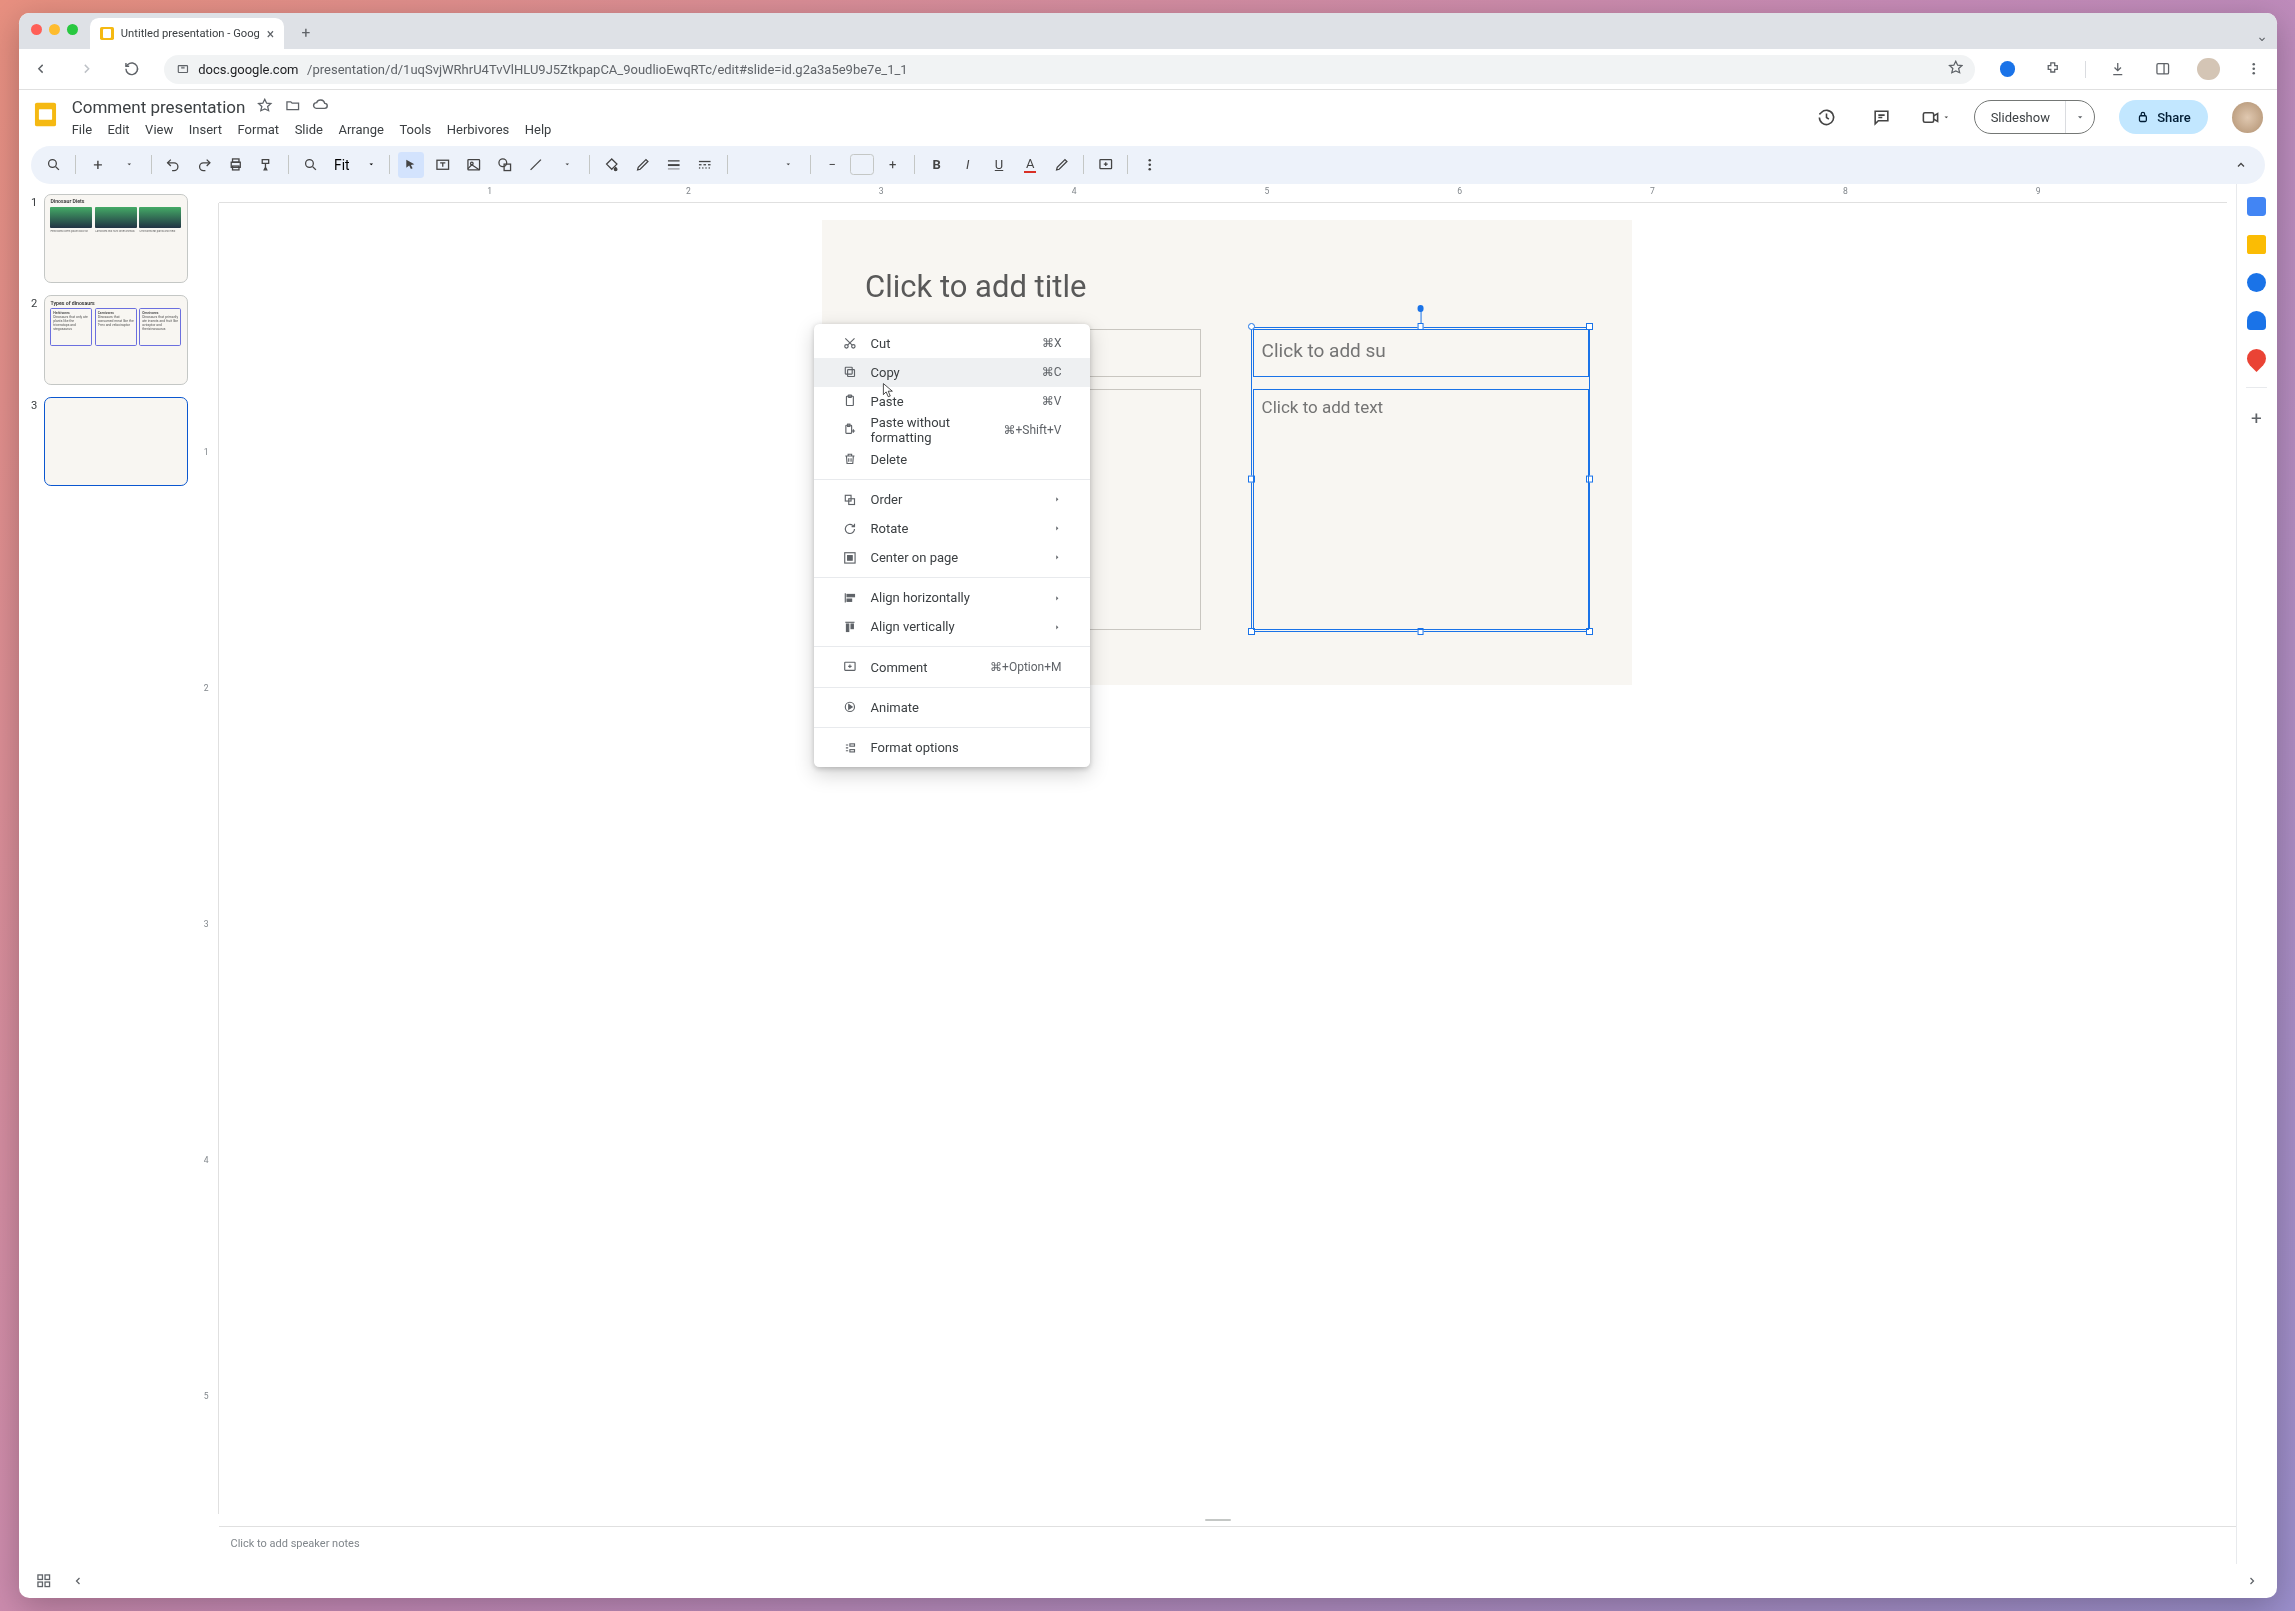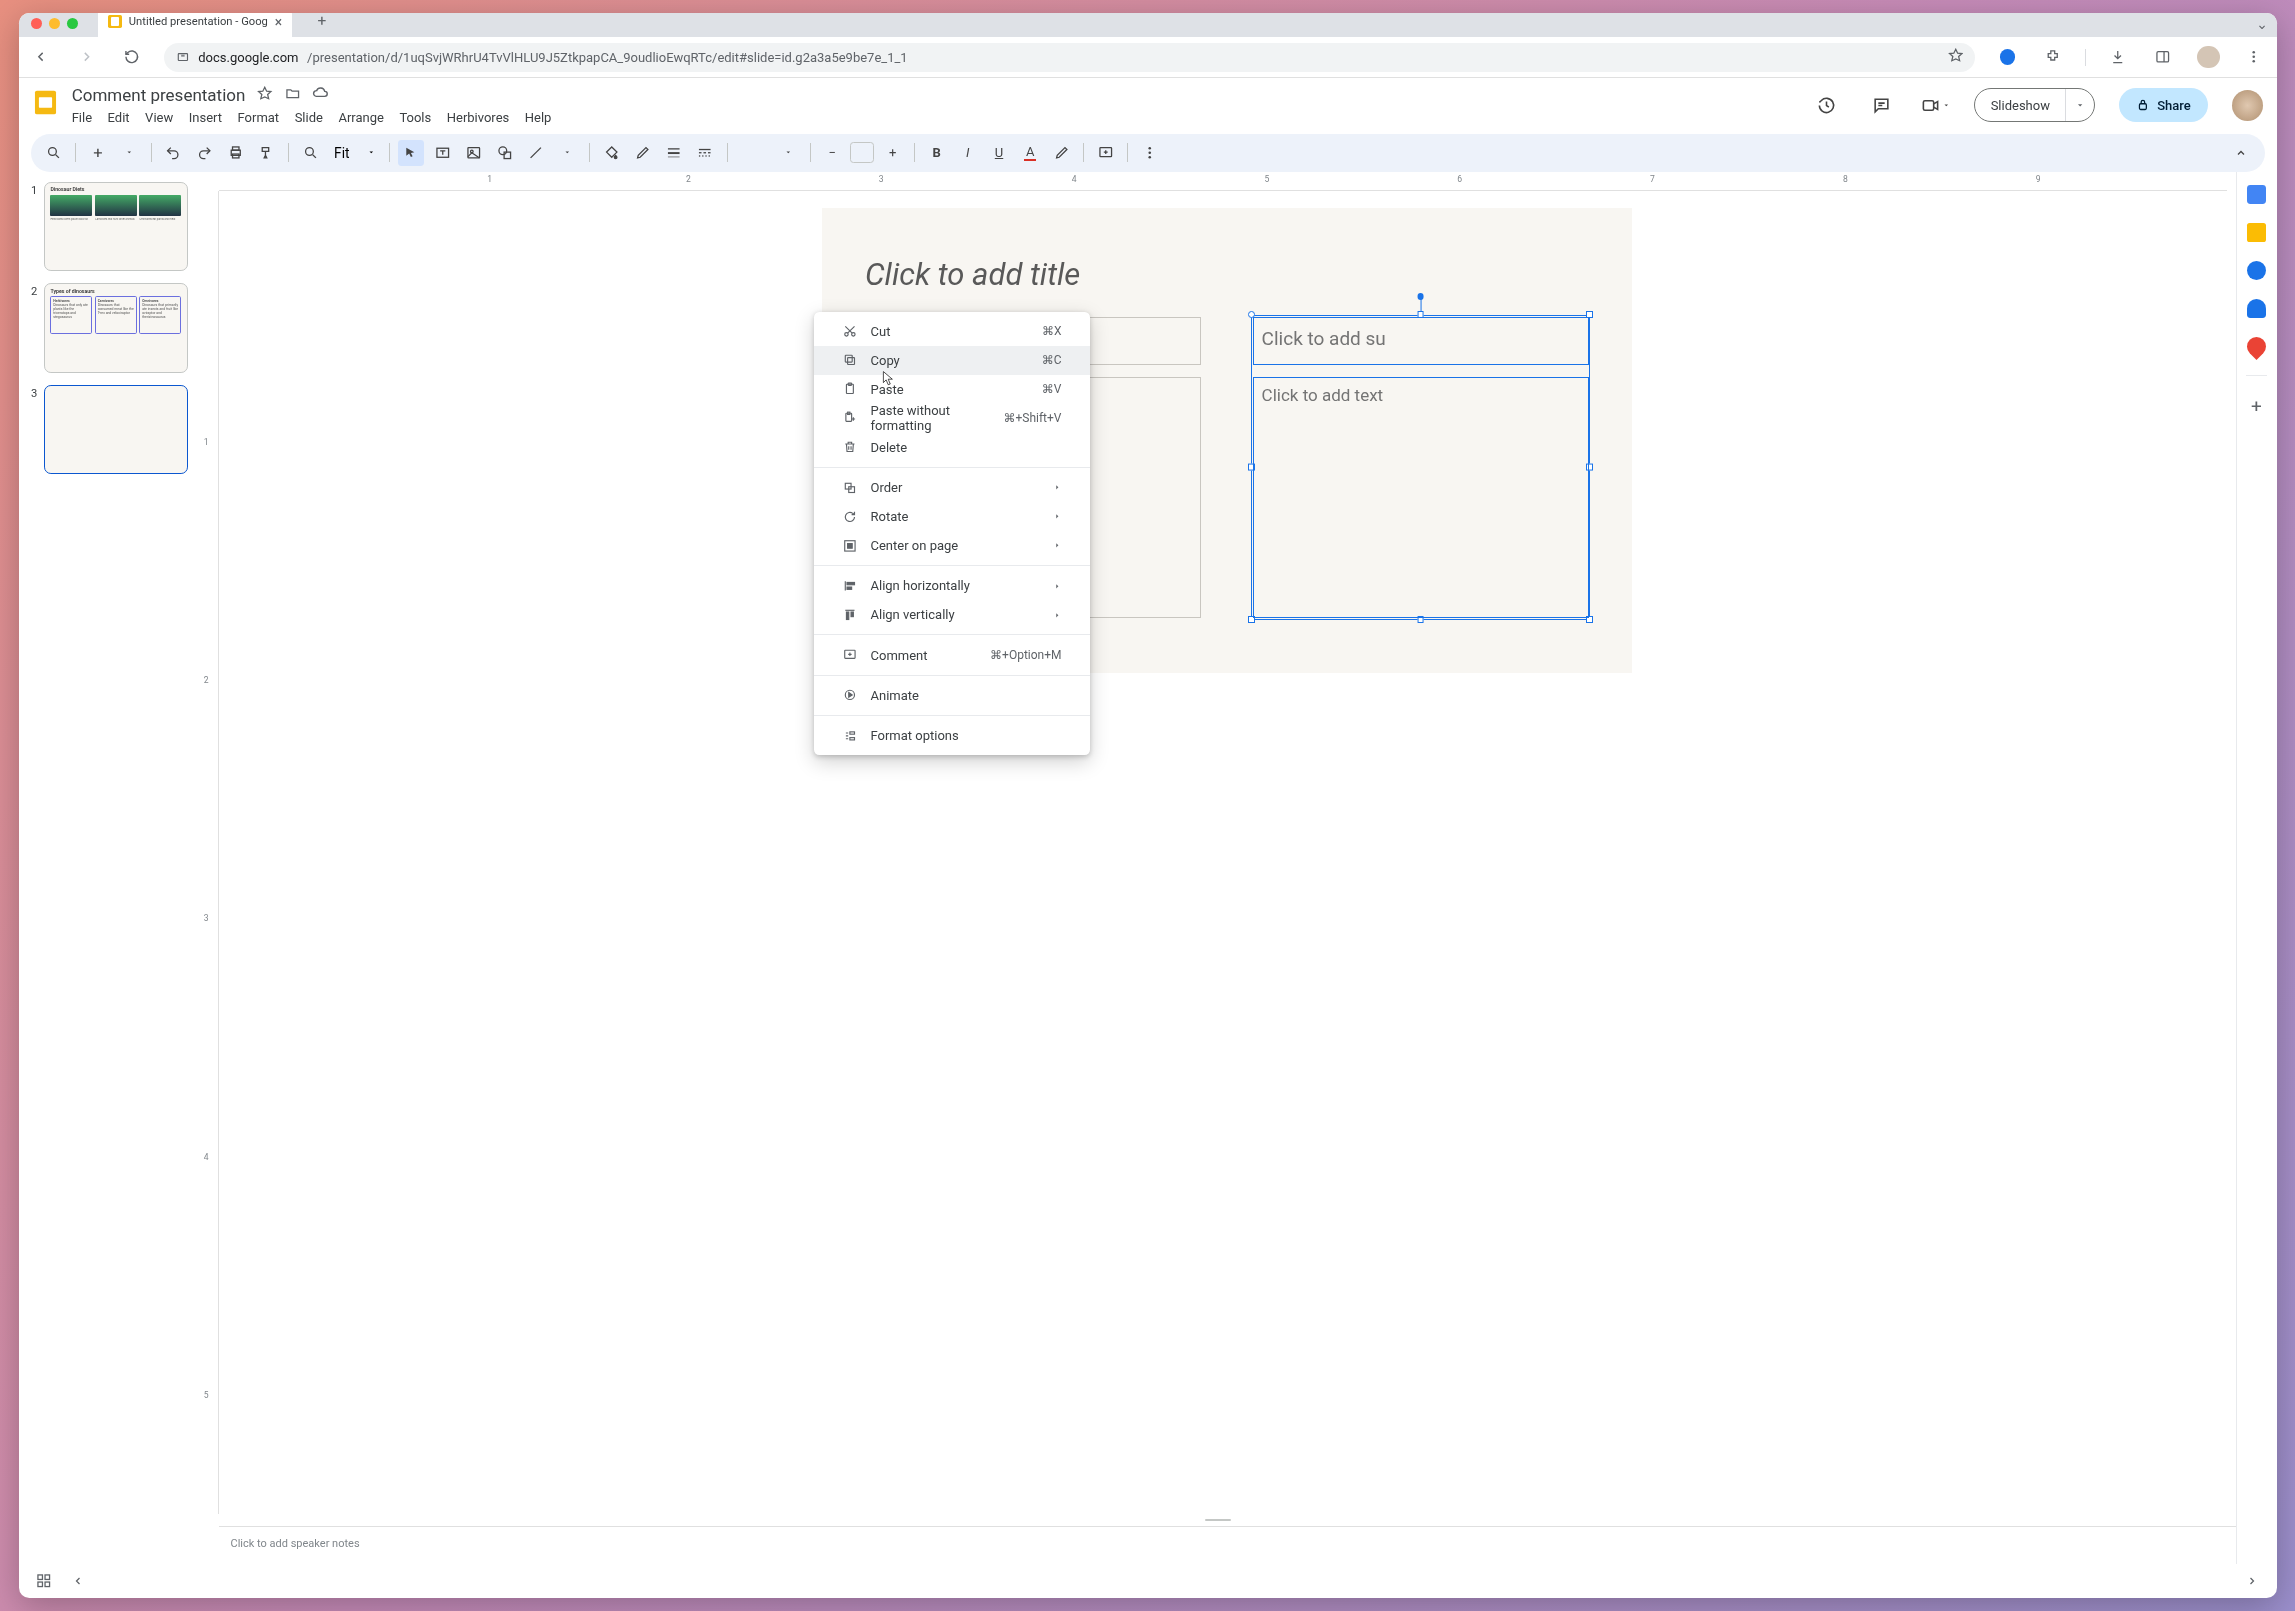--- a/index.html
+++ b/index.html
@@ -17,25 +17,24 @@
   width: 100%;
   max-width: 2258px;
   display: flex;
   flex-direction: column;
   overflow: hidden;
   box-shadow: 0 8.6px 34px rgba(0,0,0,.25);
 }
 
 .tabstrip {
   background: #dee1e6;
-  height: 24px;
+  height: 36px;
   display: flex;
   align-items: flex-end;
   padding-top: 4px;
-  gap: 8px;
 }
 .traffic { display: flex; gap: 6.9px; padding: 0 12px 6.9px 12px; align-self: center; }
 .tl { width: 11.2px; height: 11.2px; border-radius: 50%; }
 .tl-r { background: #ff5f57; } .tl-y { background: #febc2e; } .tl-g { background: #28c840; }
 .tab {
   background: #fff;
   border-radius: 8.6px 8.6px 0 0;
   height: 31px;
   display: flex;
   align-items: center;
@@ -124,21 +123,21 @@
 
 .canvas-area { flex:1; display:flex; flex-direction:column; position:relative; }
 .ruler-h { height:19px; background:#fff; border-bottom:0.9px solid #e0e0e0; position:relative; font-size:8.6px; color:#80868b; margin-left:19px; margin-right: 8.6px;}
 .ruler-h span { position:absolute; top:2.6px; transform:translateX(-50%);}
 .canvas-row { flex:1; display:flex; overflow:hidden;}
 .ruler-v { width:19px; background:#fff; border-right:0.9px solid #e0e0e0; position:relative; font-size:8.6px; color:#80868b;}
 .ruler-v span { position:absolute; left:4.3px; transform:translateY(-50%);}
 .stage { flex:1; background:#fff; display:flex; justify-content:center; padding:17px 26px 8.6px 26px; position:relative;}
 .slide-canvas { width: 810px; height: 465px; background:#f8f6f2; position:relative; }
 .ph { position:absolute; background:transparent; }
-.ph.title { left:43px; top:41px; right:43px; height:52px; font-size:31px; font-weight:400; color:#595959; display:flex; align-items:center;font-style:italic;}
+.ph.title { left:43px; top:41px; right:43px; height:52px; font-size:31px; font-weight:400; color:#595959; display:flex; align-items:center;}
 .ph.sub1 { left:43px; top:109px; width:336px; height:48px; border:0.9px solid #c9c6c0; font-size:19px; color:#747474; padding:10.3px 8.6px;}
 .ph.txt1 { left:43px; top:169px; width:336px; height:241px; border:0.9px solid #c9c6c0; font-size:17px; color:#747474; padding:8.6px 8.6px;}
 .ph.sub2 { left:431px; top:109px; width:336px; height:48px; font-size:19px; color:#747474; padding:10.3px 8.6px;}
 .ph.txt2 { left:431px; top:169px; width:336px; height:241px; font-size:17px; color:#747474; padding:8.6px 8.6px;}
 
 .sel-box { position:absolute; border:1.3px solid #1a73e8; pointer-events:none;}
 .sel-box.bold { border-width:1.7px; }
 .handle { position:absolute; width:6.9px; height:6.9px; background:#fff; border:1.3px solid #1a73e8; }
 .handle.mid-t { top:-4.3px; left:50%; transform:translateX(-50%);}
 .handle.mid-b { bottom:-4.3px; left:50%; transform:translateX(-50%);}

